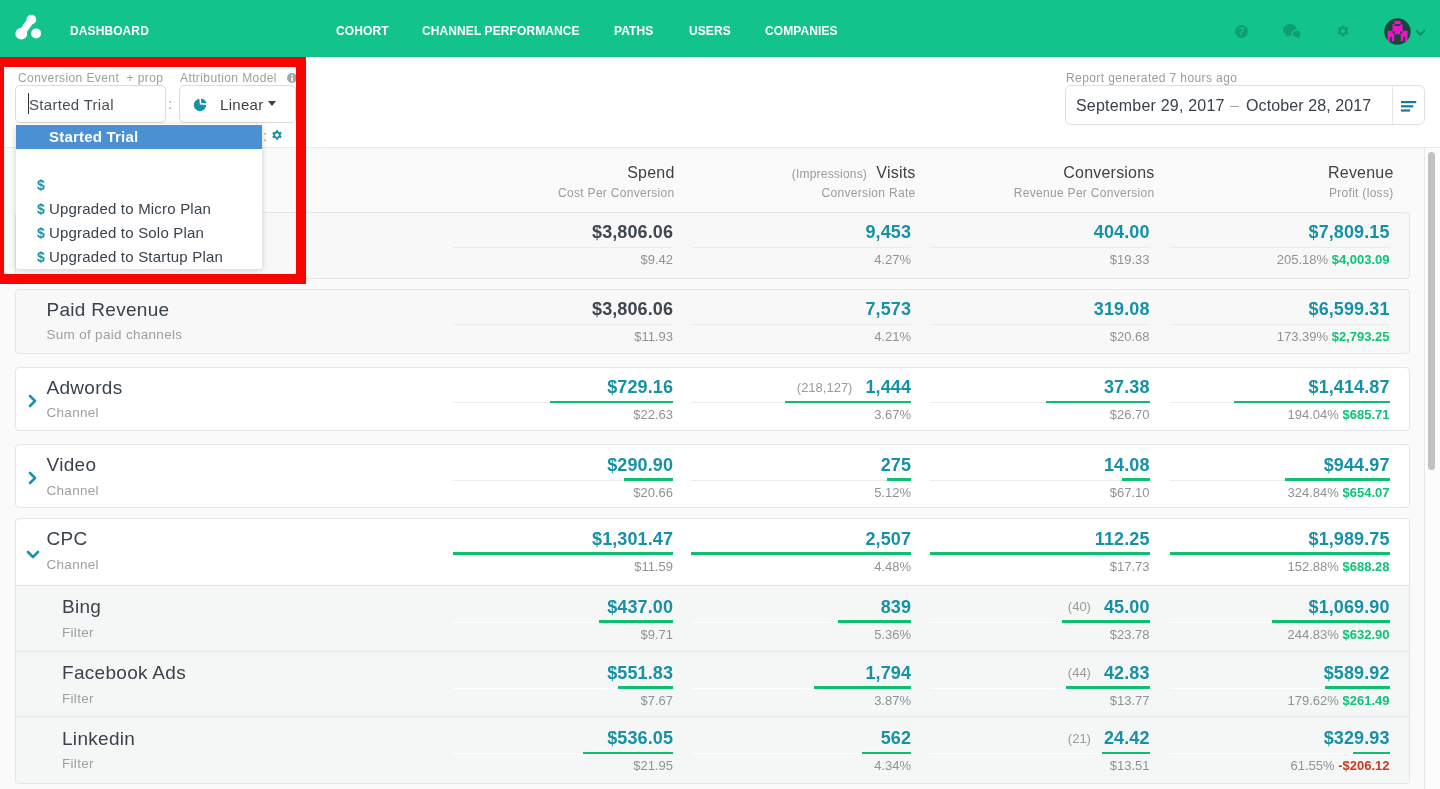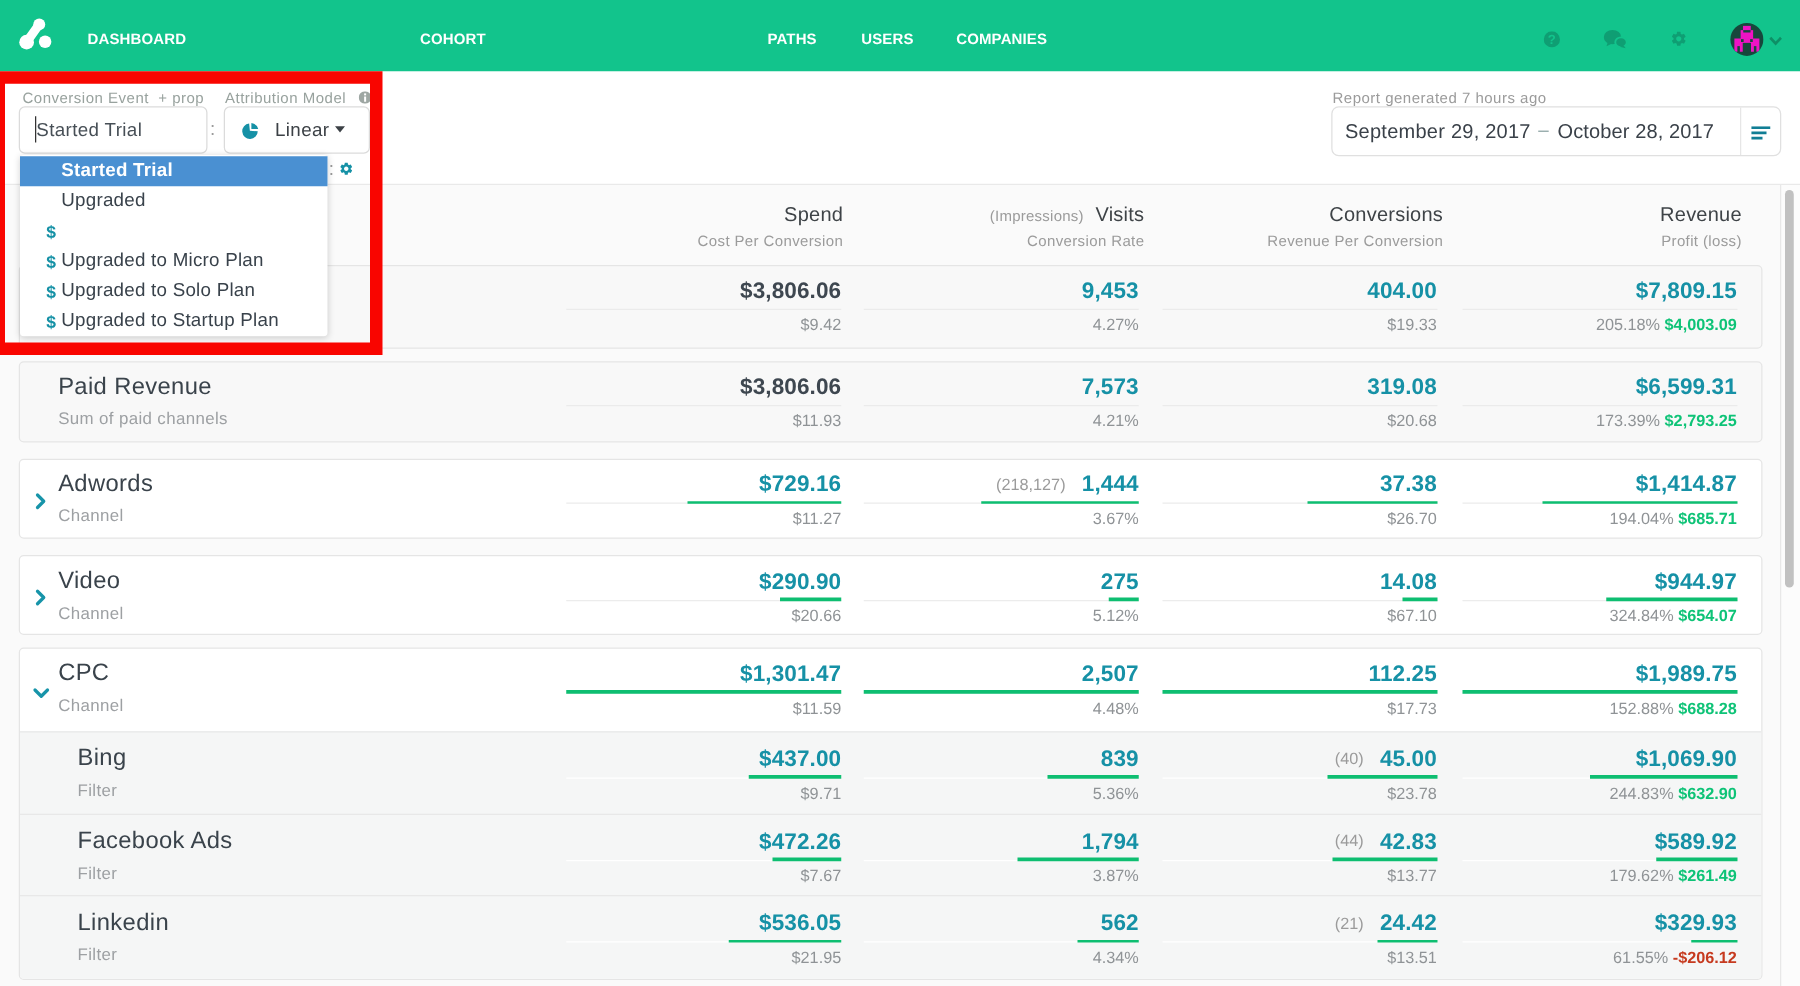--- a/index.html
+++ b/index.html
@@ -33,20 +33,21 @@
 </style></head><body>
 <div id="nav">
 <svg class="a" style="left:12px;top:8px" width="44" height="44" viewBox="0 0 44 44">
       <line x1="19.3" y1="11.6" x2="9.4" y2="25.5" stroke="#fff" stroke-width="7.2" stroke-linecap="round"></line>
       <circle cx="19.4" cy="11.5" r="4.8" fill="#fff"></circle>
       <circle cx="9.3" cy="25.7" r="5.9" fill="#fff"></circle>
       <circle cx="24.1" cy="25.4" r="5.0" fill="#fff"></circle>
     </svg>
 <div class="mi" style="left:70px">DASHBOARD</div>
 <div class="mi" style="left:336px">COHORT</div>
+<div class="mi" style="left:422px">CHANNEL PERFORMANCE</div>
 <div class="mi" style="left:614px">PATHS</div>
 <div class="mi" style="left:689px">USERS</div>
 <div class="mi" style="left:765px">COMPANIES</div>
 <svg class="a" style="left:1235px;top:24.5px" width="13" height="13" viewBox="0 0 13 13">
       <circle cx="6.5" cy="6.5" r="6.5" fill="#0F9E73"></circle>
       <text x="6.5" y="10.2" font-size="10.5" font-weight="bold" fill="#12C48C" text-anchor="middle" font-family="Liberation Sans">?</text>
     </svg>
 <svg class="a" style="left:1283px;top:23.5px" width="19" height="15" viewBox="0 0 19 15">
       <ellipse cx="7" cy="5.7" rx="7" ry="5.7" fill="#0F9E73"></ellipse>
       <path d="M3.5 8.5 L2.2 13 L8 10.2 Z" fill="#0F9E73"></path>
@@ -156,21 +157,21 @@
 <div class="u" style="top:329.0px;right:50.5px">173.39% <span class="pos">$2,793.25</span></div>
 <div class="card" style="top:366.5px;height:64.5px;background:#fff"></div>
 <div class="t" style="left:46.5px;top:376.5px">Adwords</div>
 <div class="st" style="left:46.5px;top:405.0px">Channel</div>
 <svg class="chev" style="left:28px;top:393.5px" width="9" height="14" viewBox="0 0 9 14">
     <polyline points="2,2 7,7 2,12" fill="none" stroke="#1794A9" stroke-width="2.6" stroke-linecap="round" stroke-linejoin="round"></polyline>
   </svg>
 <div class="trk" style="top:402.1px;right:767px;width:220px;background:#ECECEC"></div>
 <div class="bar" style="top:400.9px;right:767px;width:123px"></div>
 <div class="v " style="top:377.0px;right:767px">$729.16</div>
-<div class="u" style="top:407.0px;right:767px">$11.27</div>
+<div class="u" style="top:407.0px;right:767px">$22.63</div>
 <div class="trk" style="top:402.1px;right:529px;width:220px;background:#ECECEC"></div>
 <div class="bar" style="top:400.9px;right:529px;width:126px"></div>
 <div class="v " style="top:377.0px;right:529px"><span class="pr">(218,127)</span>1,444</div>
 <div class="u" style="top:407.0px;right:529px">3.67%</div>
 <div class="trk" style="top:402.1px;right:290.5px;width:220px;background:#ECECEC"></div>
 <div class="bar" style="top:400.9px;right:290.5px;width:104px"></div>
 <div class="v " style="top:377.0px;right:290.5px">37.38</div>
 <div class="u" style="top:407.0px;right:290.5px">$26.70</div>
 <div class="trk" style="top:402.1px;right:50.5px;width:220px;background:#ECECEC"></div>
 <div class="bar" style="top:400.9px;right:50.5px;width:156px"></div>
@@ -240,21 +241,21 @@
 <div class="v " style="top:596.5px;right:290.5px"><span class="pr">(40)</span>45.00</div>
 <div class="u" style="top:626.5px;right:290.5px">$23.78</div>
 <div class="trk" style="top:621.6px;right:50.5px;width:220px;background:#FFFFFF"></div>
 <div class="bar" style="top:620.4px;right:50.5px;width:118px"></div>
 <div class="v " style="top:596.5px;right:50.5px">$1,069.90</div>
 <div class="u" style="top:626.5px;right:50.5px">244.83% <span class="pos">$632.90</span></div>
 <div class="t" style="left:62px;top:662.0px">Facebook Ads</div>
 <div class="st" style="left:62px;top:690.5px">Filter</div>
 <div class="trk" style="top:687.6px;right:767px;width:220px;background:#FFFFFF"></div>
 <div class="bar" style="top:686.4px;right:767px;width:55.5px"></div>
-<div class="v " style="top:662.5px;right:767px">$472.26</div>
+<div class="v " style="top:662.5px;right:767px">$551.83</div>
 <div class="u" style="top:692.5px;right:767px">$7.67</div>
 <div class="trk" style="top:687.6px;right:529px;width:220px;background:#FFFFFF"></div>
 <div class="bar" style="top:686.4px;right:529px;width:97px"></div>
 <div class="v " style="top:662.5px;right:529px">1,794</div>
 <div class="u" style="top:692.5px;right:529px">3.87%</div>
 <div class="trk" style="top:687.6px;right:290.5px;width:220px;background:#FFFFFF"></div>
 <div class="bar" style="top:686.4px;right:290.5px;width:84px"></div>
 <div class="v " style="top:662.5px;right:290.5px"><span class="pr">(44)</span>42.83</div>
 <div class="u" style="top:692.5px;right:290.5px">$13.77</div>
 <div class="trk" style="top:687.6px;right:50.5px;width:220px;background:#FFFFFF"></div>
@@ -278,23 +279,20 @@
 <div class="trk" style="top:753.1px;right:50.5px;width:220px;background:#FFFFFF"></div>
 <div class="bar" style="top:751.9px;right:50.5px;width:36.5px"></div>
 <div class="v " style="top:728.0px;right:50.5px">$329.93</div>
 <div class="u" style="top:758.0px;right:50.5px">61.55% <span class="neg">-$206.12</span></div>
 <div id="scroll-track"></div>
 <div id="scroll-thumb"></div>
 <div id="ddl">
 <div class="dditem" style="top:0.5px;background:#4A90D2;color:#fff;font-weight:700">
       <span class="dd-text">Started Trial</span>
     </div>
-<div class="dditem" style="top:24.5px;">
-      <span class="dd-text">Upgraded</span>
-    </div>
 <div class="dditem" style="top:48.5px;">
       <span class="dd-dollar">$</span>
     </div>
 <div class="dditem" style="top:72.5px;">
       <span class="dd-dollar">$</span>
       <span class="dd-text">Upgraded to Micro Plan</span>
     </div>
 <div class="dditem" style="top:96.5px;">
       <span class="dd-dollar">$</span>
       <span class="dd-text">Upgraded to Solo Plan</span>

